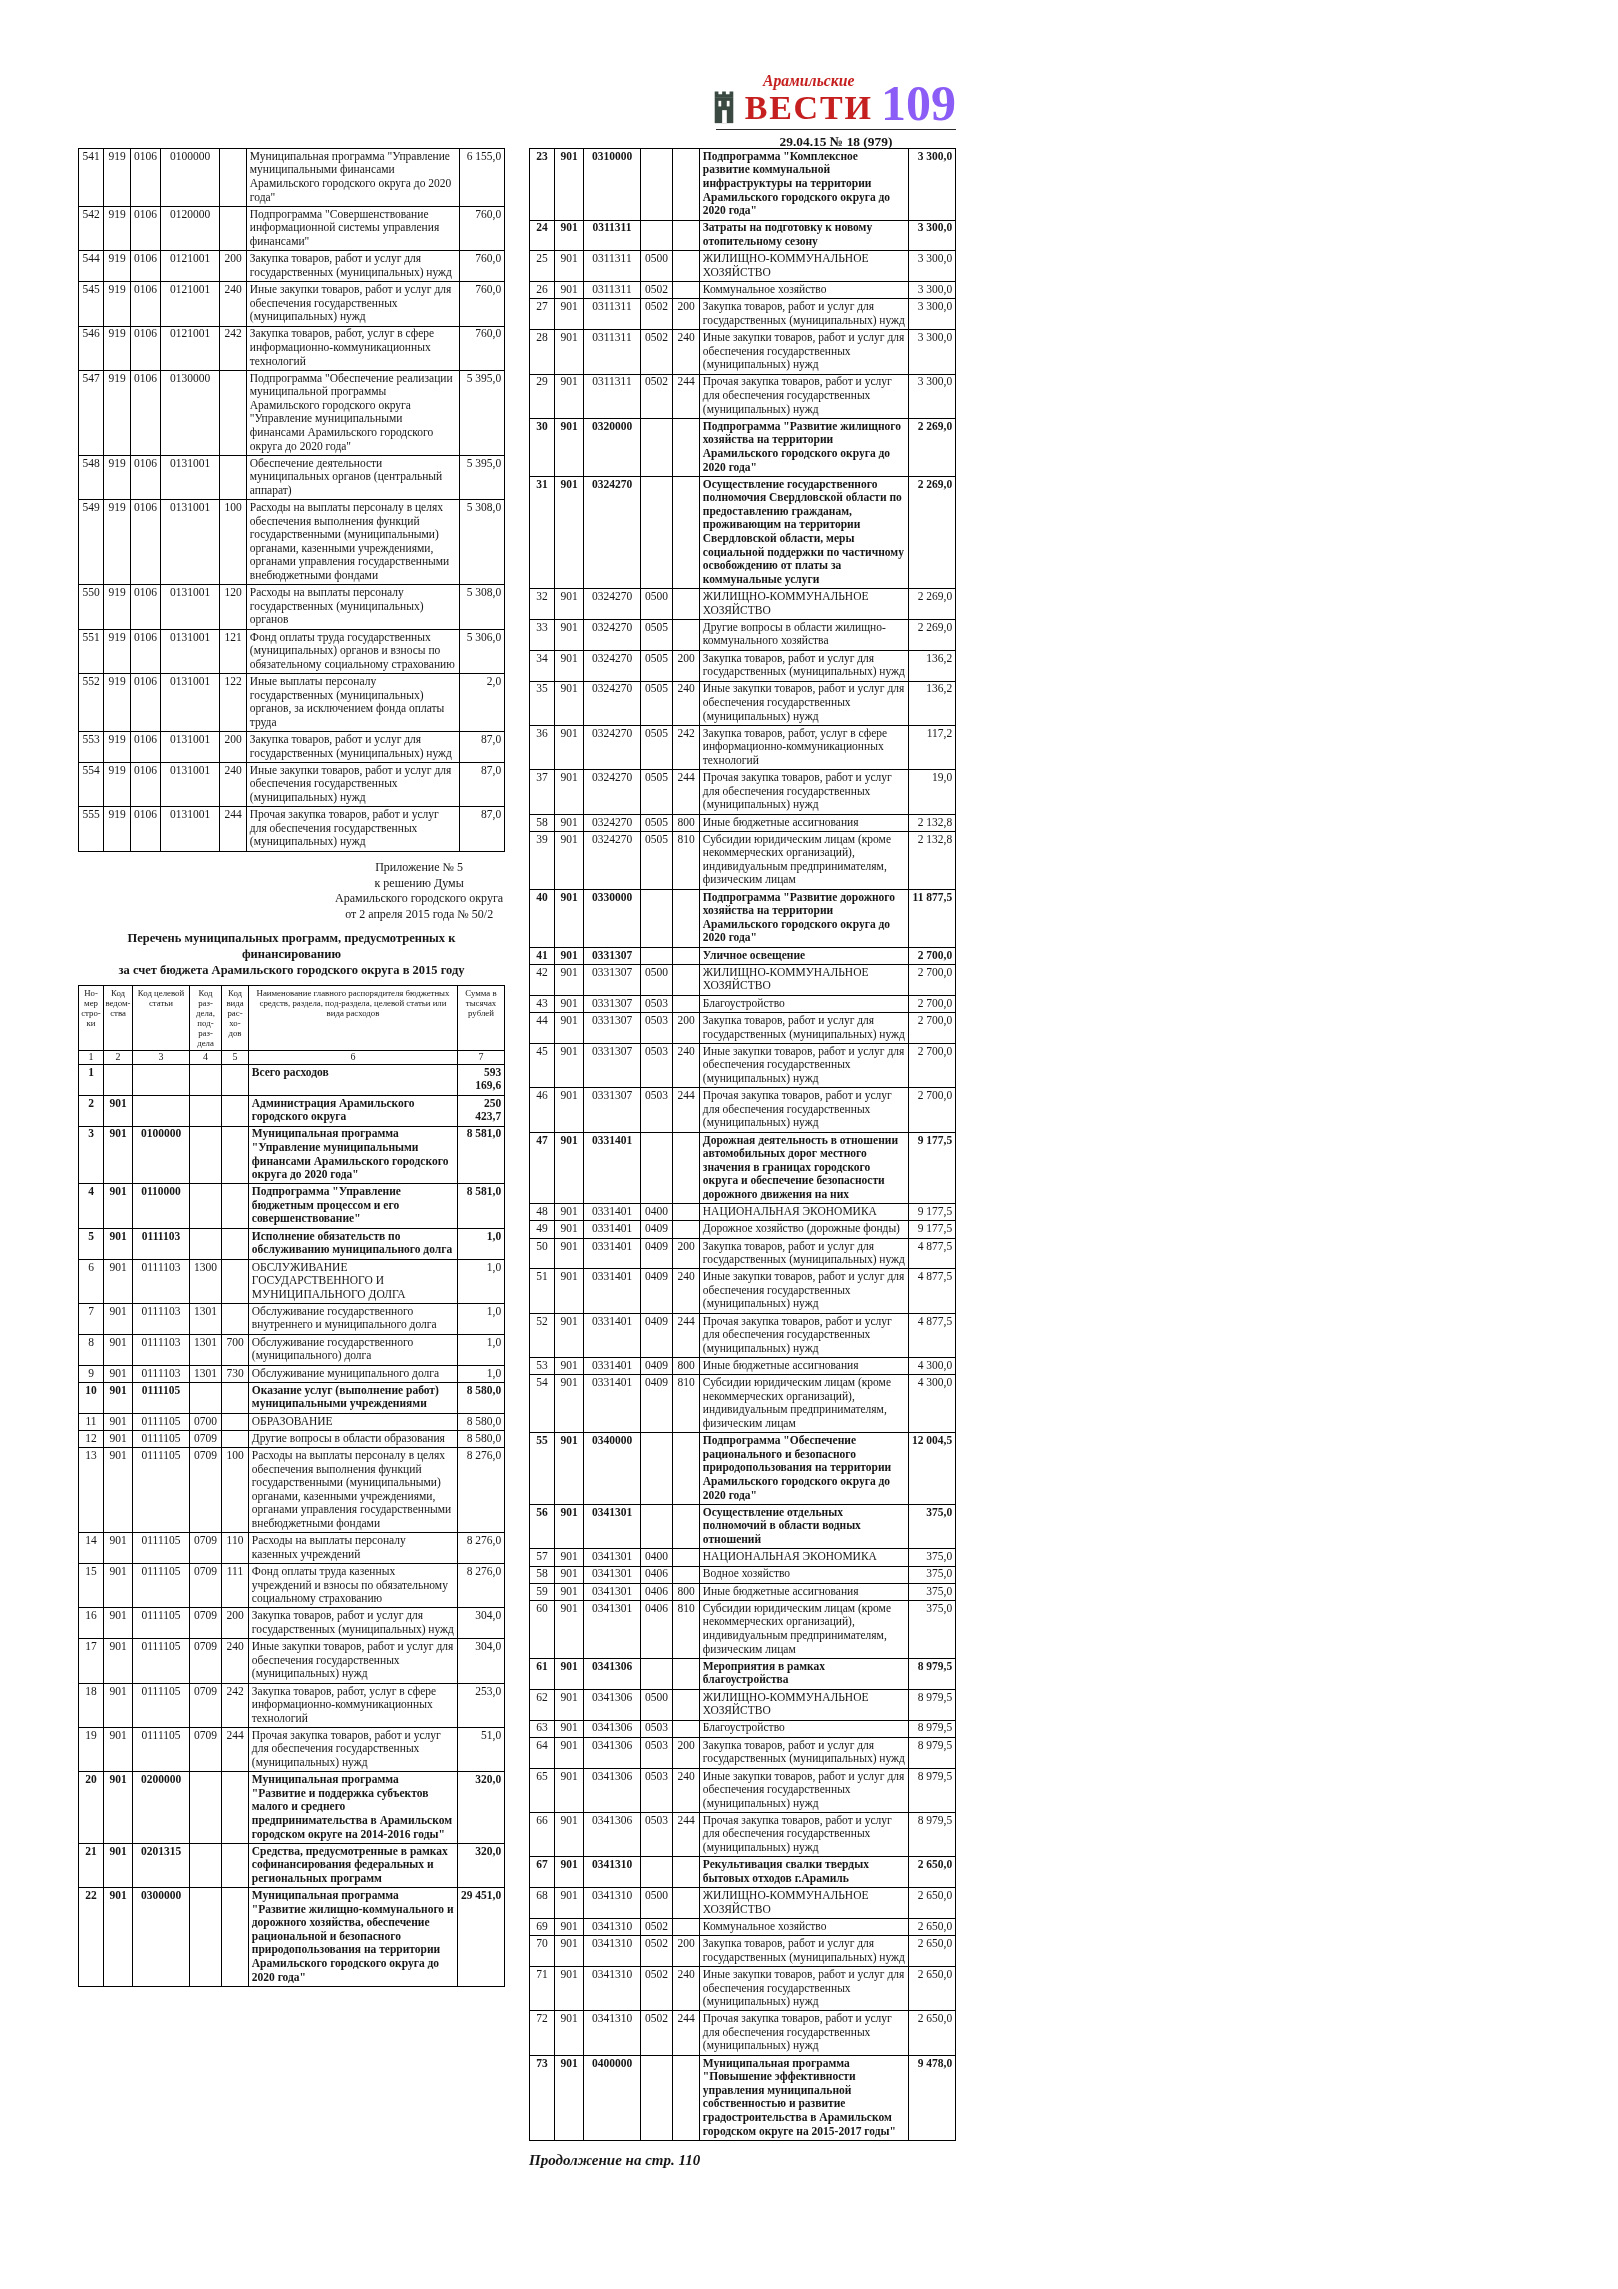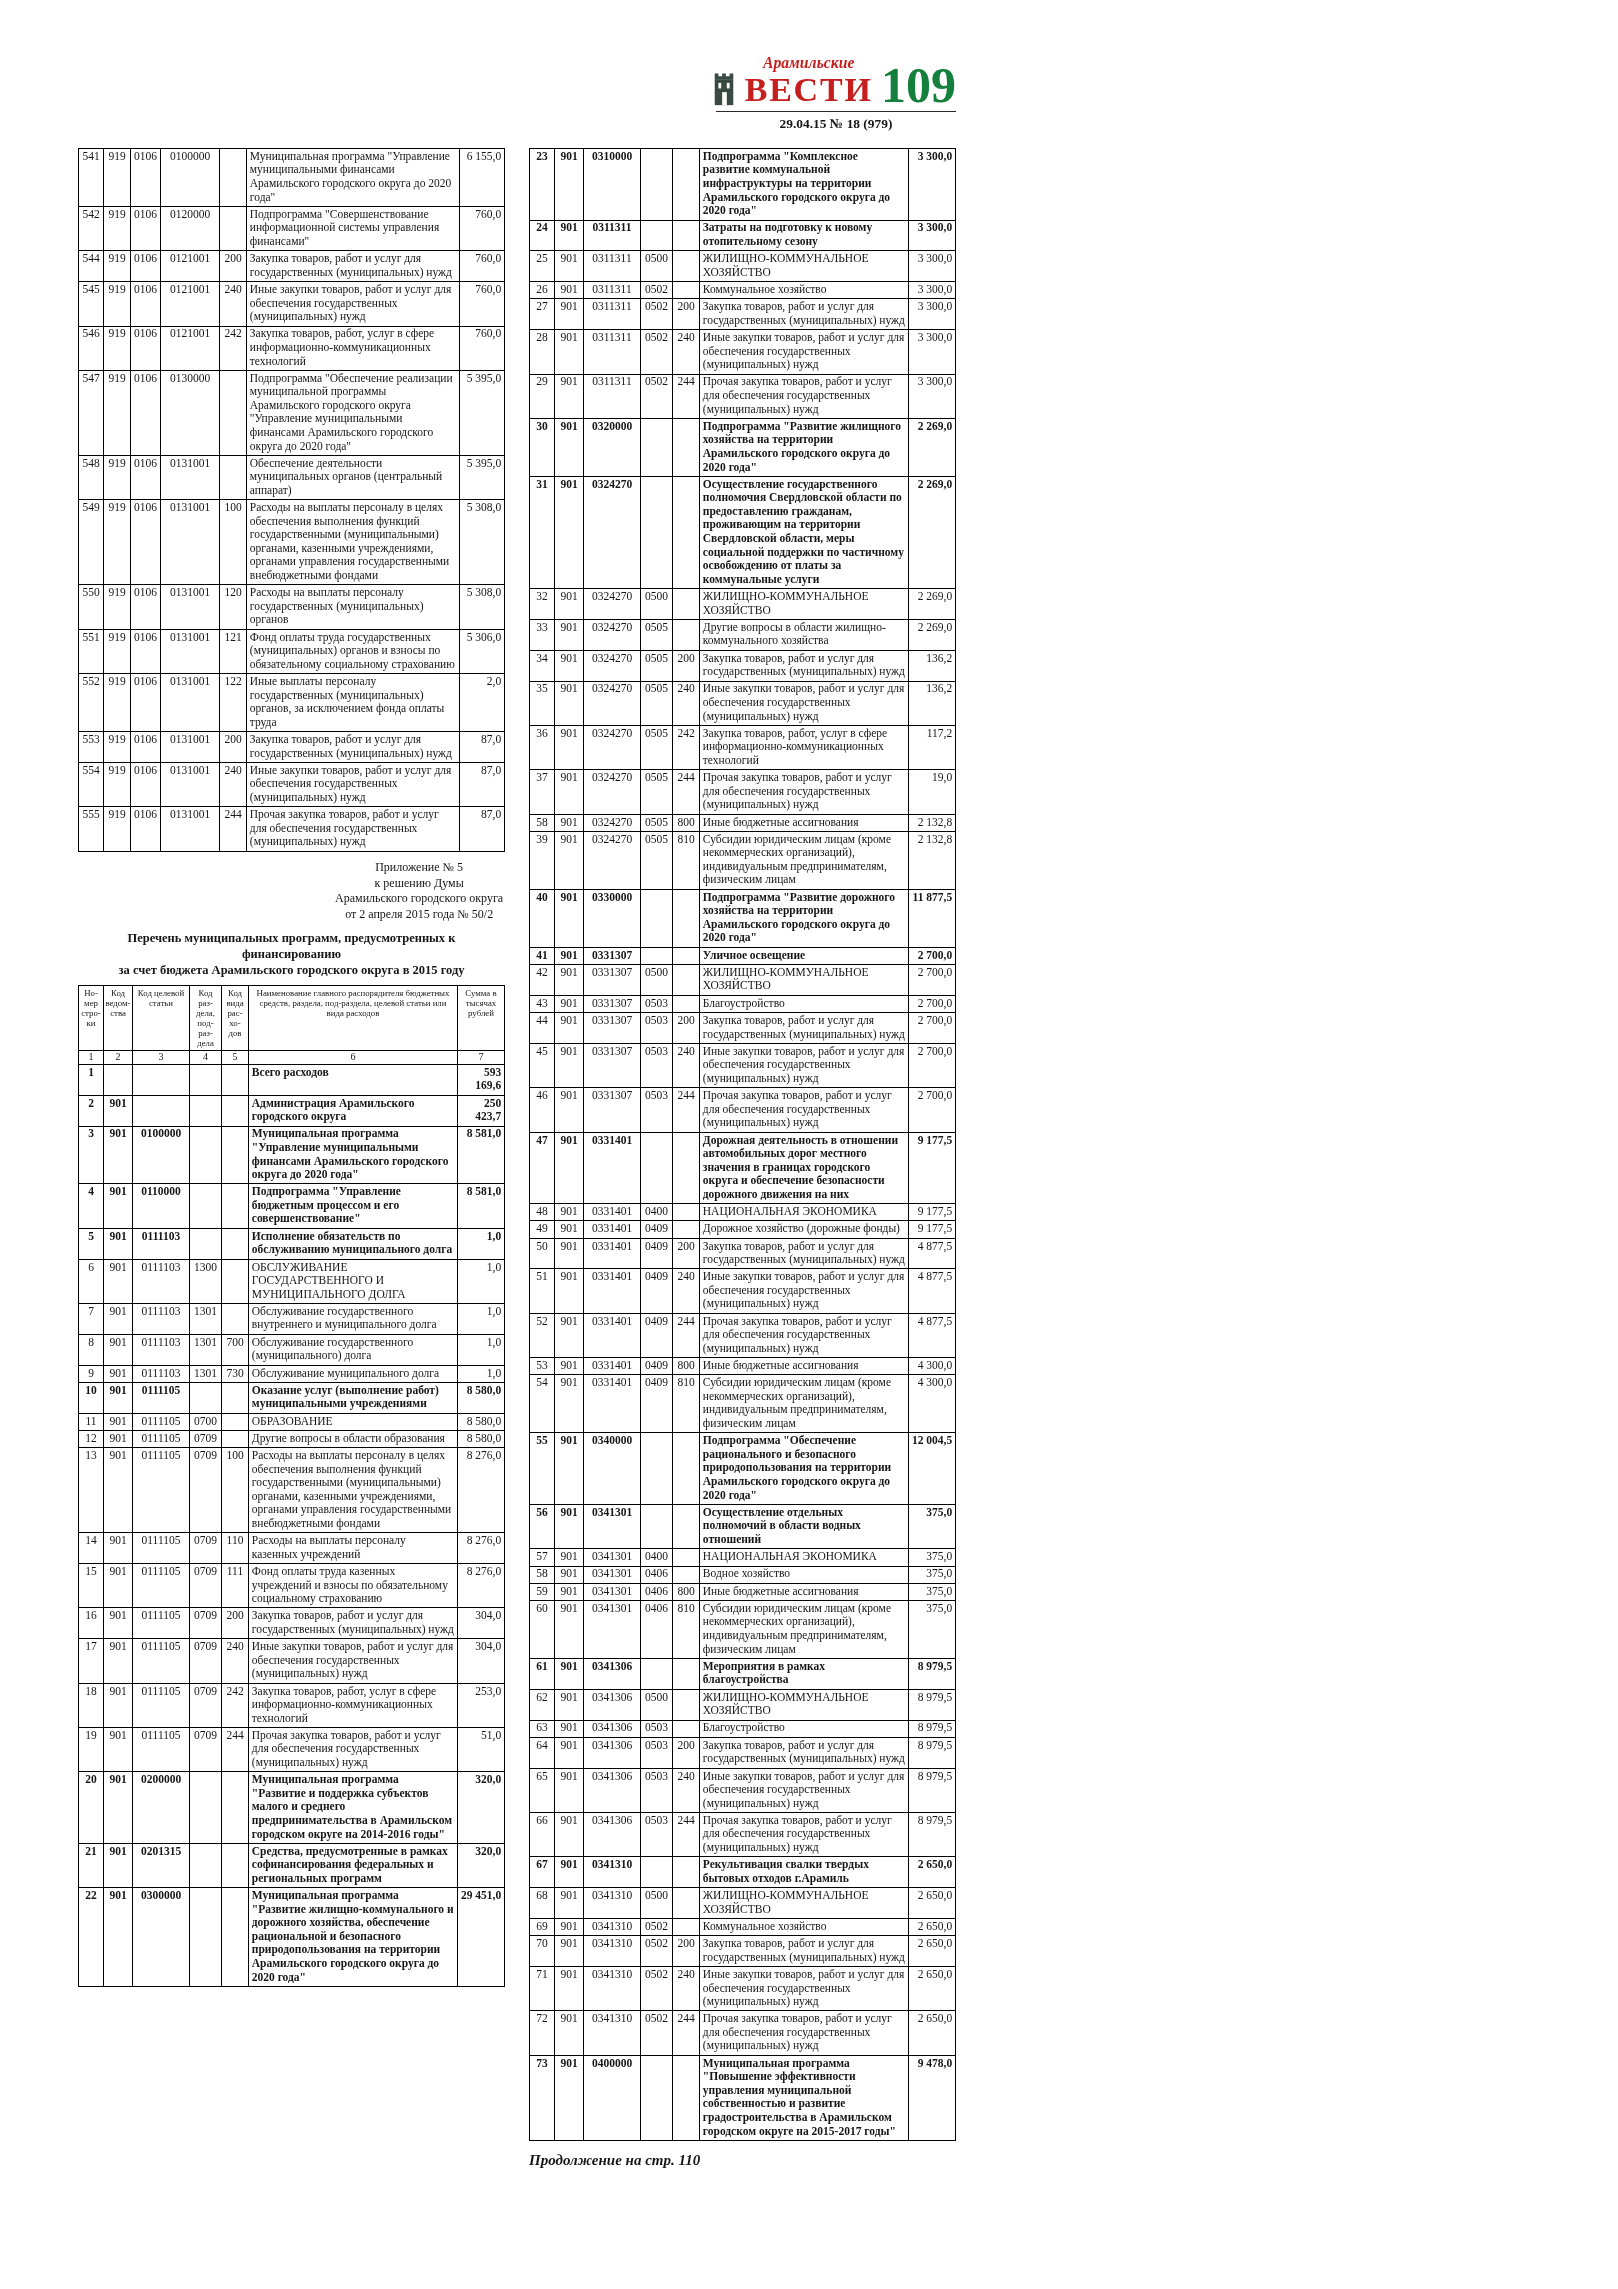--- a/index.html
+++ b/index.html
@@ -5,24 +5,24 @@
   * { box-sizing: border-box; }
   html,body { margin:0; padding:0; }
   body {
     width:1619px; height:2290px; background:#ffffff; position:relative;
     font-family:"Liberation Serif","DejaVu Serif",serif; color:#161616;
   }
   
   .masthead { position:absolute; top:55px; left:716px; width:240px; }
   .brand-row { display:flex; align-items:flex-end; justify-content:flex-end; gap:6.5px; }
   .logo-icon { width:28px; height:39px; flex:0 0 auto; }
-  .brand-text { text-align:center; color:#c5201f; line-height:1; }
+  .brand-text { text-align:center; color:#c5201f; line-height:1;margin-top:18px; }
   .brand-top { font-style:italic; font-weight:bold; font-size:15.7px; margin-bottom:1.8px; }
   .brand-main { font-weight:bold; font-size:34px; letter-spacing:1.8px; }
-  .page-num { font-size:50px; font-weight:bold; color:#15803d; line-height:0.85; margin-left:1.8px; }
+  .page-num { font-size:50px; font-weight:bold; color:#8b5cf6; line-height:0.85; margin-left:1.8px; }
   .mast-rule { border-top:1.8px solid #2a2a2a; margin-top:4.6px; }
   .issue-line { text-align:center; font-weight:bold; font-size:13.4px; padding-top:3.7px; }
   
   .columns { position:absolute; top:148px; left:78px; width:879px; display:flex; gap:24px; align-items:flex-start; }
   .col { width:427px; flex:0 0 auto; }
   
   table { border-collapse:collapse; width:100%; table-layout:fixed;border-radius:9px; }
   td,th { border:0.9px solid #000; padding:0.9px 2.8px 1.8px 2.8px; vertical-align:top;
           font-size:11.5px; line-height:1.18; font-weight:normal; word-wrap:break-word; }
   .col-n   { text-align:center; }

